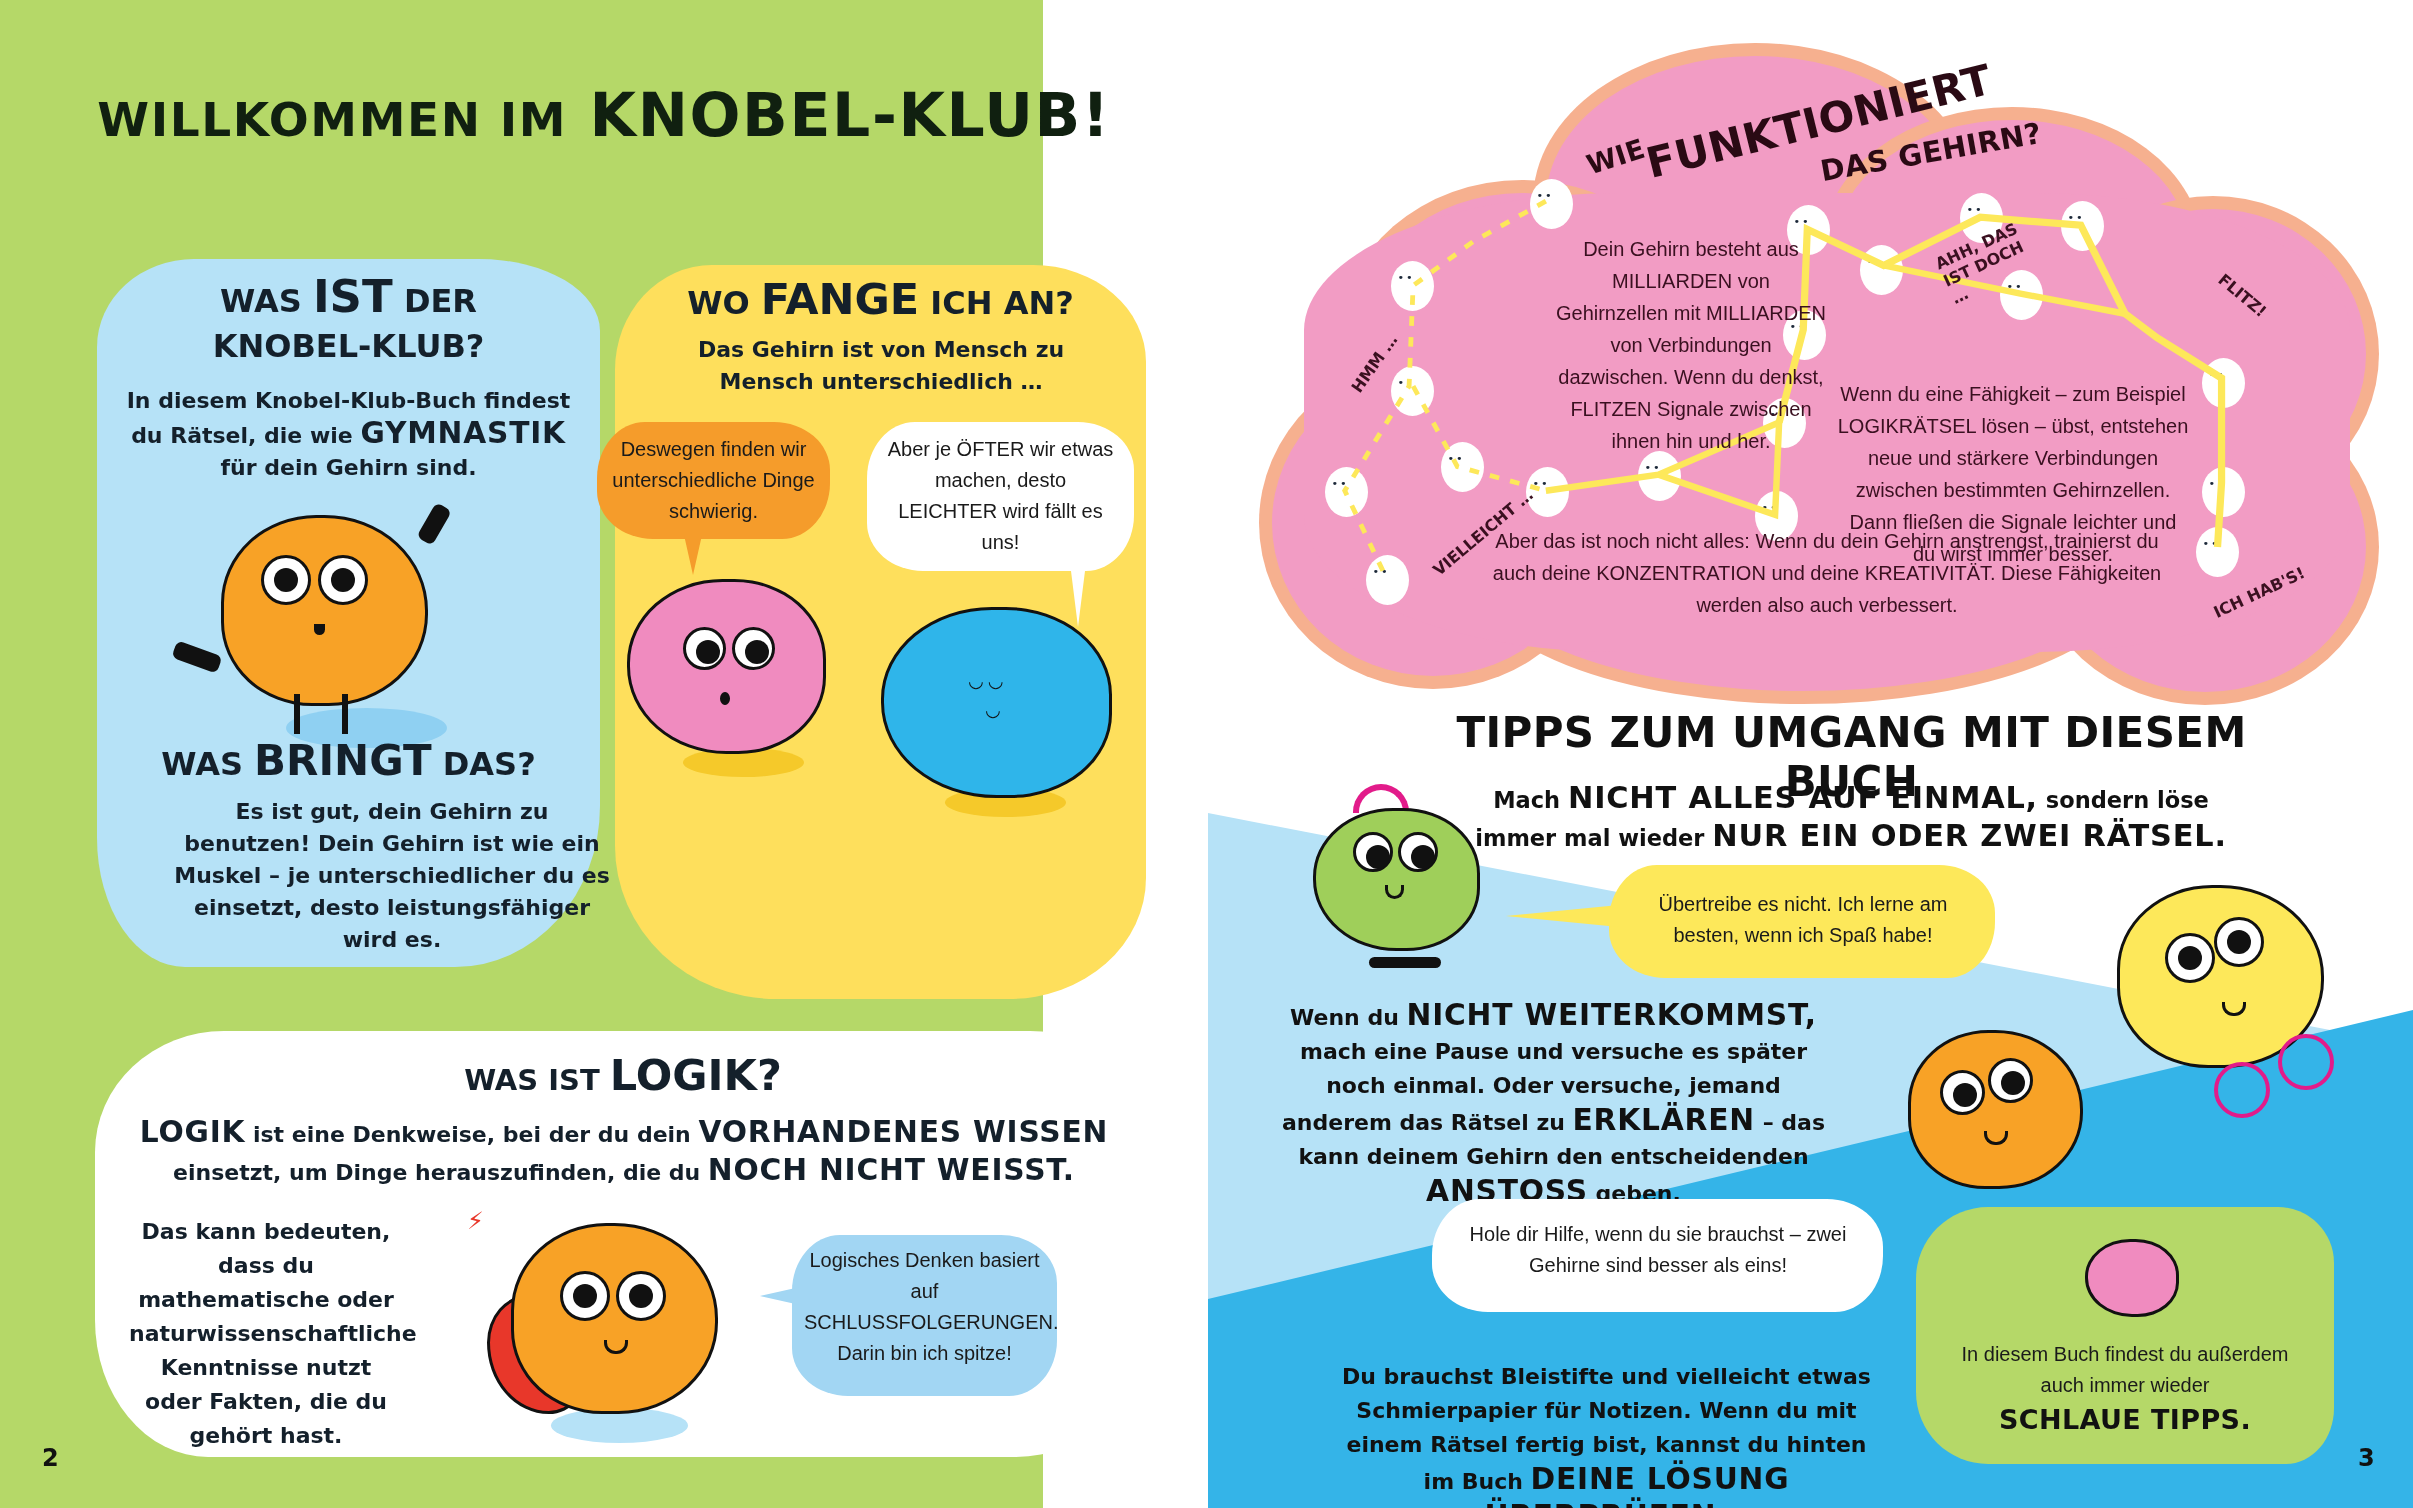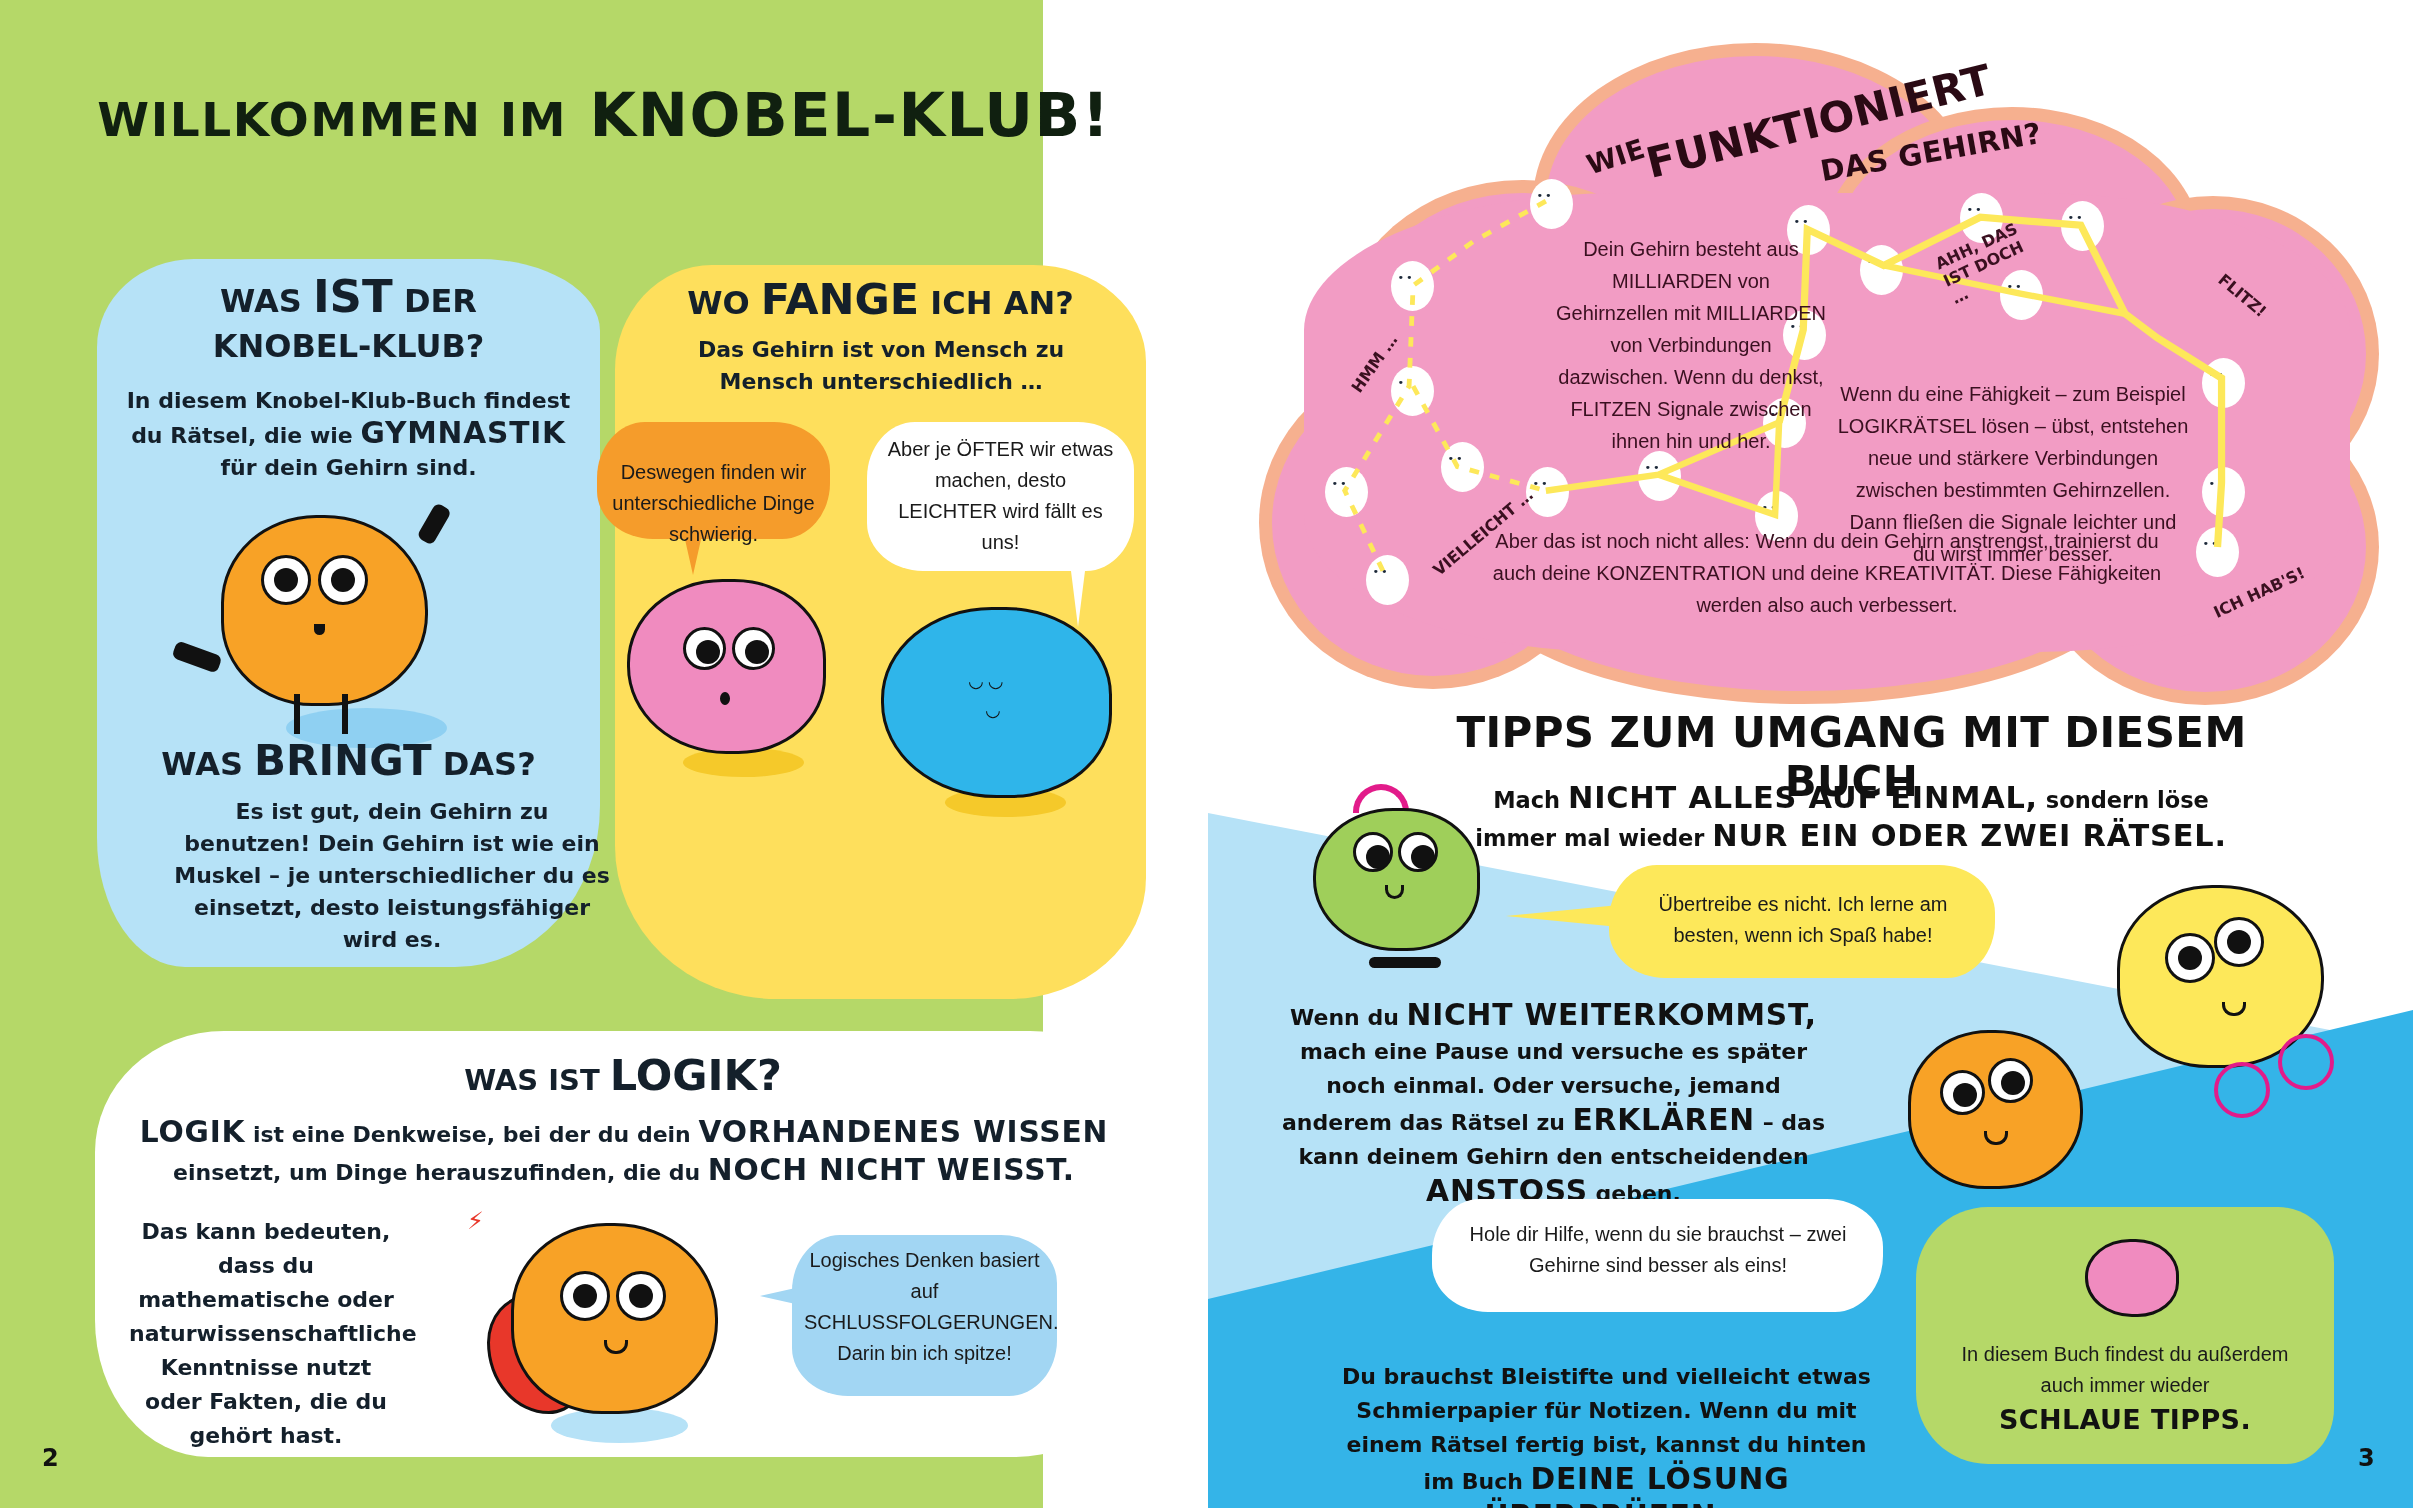--- a/index.html
+++ b/index.html
@@ -84,21 +84,21 @@
   <div class="abs card-yellow"></div>
   <div class="abs ctr h-card" style="left:615px; top:274px; width:531px; font-size:32px;">
     <span>WO</span>
     <span style="font-size:43px;">FANGE</span>
     <span>ICH AN?</span>
   </div>
   <div class="abs ctr body-bold" style="left:688px; top:334px; width:386px;">Das Gehirn ist von Mensch zu Mensch unterschiedlich …</div>
 
   <div class="abs bubble bubble-orange"></div>
   <div class="abs" style="left:684px; top:535px; width:0; height:0; border-left:9.7px solid transparent; border-right:9.7px solid transparent; border-top:40px solid #f59c2b;"></div>
-  <div class="abs ctr body-reg" style="left:605px; top:434px; width:217px;margin-top:23px;">Deswegen finden wir unterschiedliche Dinge schwierig.</div>
+  <div class="abs ctr body-reg" style="left:605px; top:434px; width:217px;">Deswegen finden wir unterschiedliche Dinge schwierig.</div>
 
   <div class="abs bubble bubble-white-y"></div>
   <div class="abs" style="left:1070px; top:563px; width:0; height:0; border-left:8px solid transparent; border-right:8px solid transparent; border-top:64px solid #ffffff;"></div>
   <div class="abs ctr body-reg" style="left:883px; top:434px; width:235px;">Aber je ÖFTER wir etwas machen, desto LEICHTER wird fällt es uns!</div>
 
   <div class="abs" style="left:619px; top:563px; width:241px; height:225px;">
     <div class="abs" style="left:64px; top:185px; width:121px; height:29px; border-radius:50%; background:#f5c92a;"></div>
     <div class="blob" style="left:8px; top:16px; width:193px; height:169px; background:#f08bbf; border:3.2px solid #111; border-radius:48% 46% 44% 50%;"></div>
     <div class="eye" style="left:64px; top:64px; width:43px; height:43px;"></div>
     <div class="eye" style="left:113px; top:64px; width:43px; height:43px;"></div>

